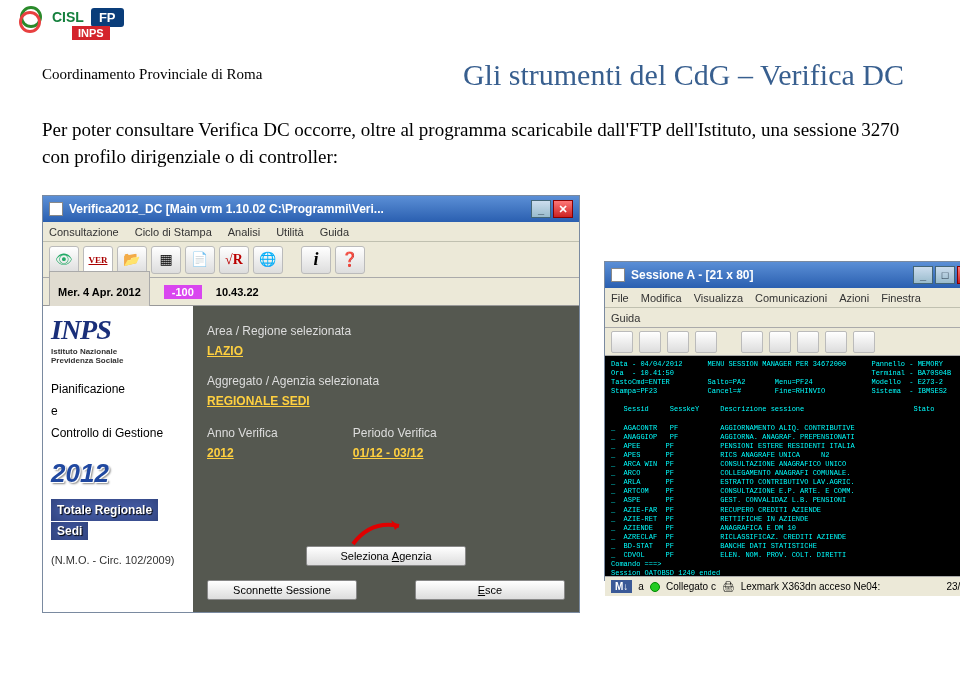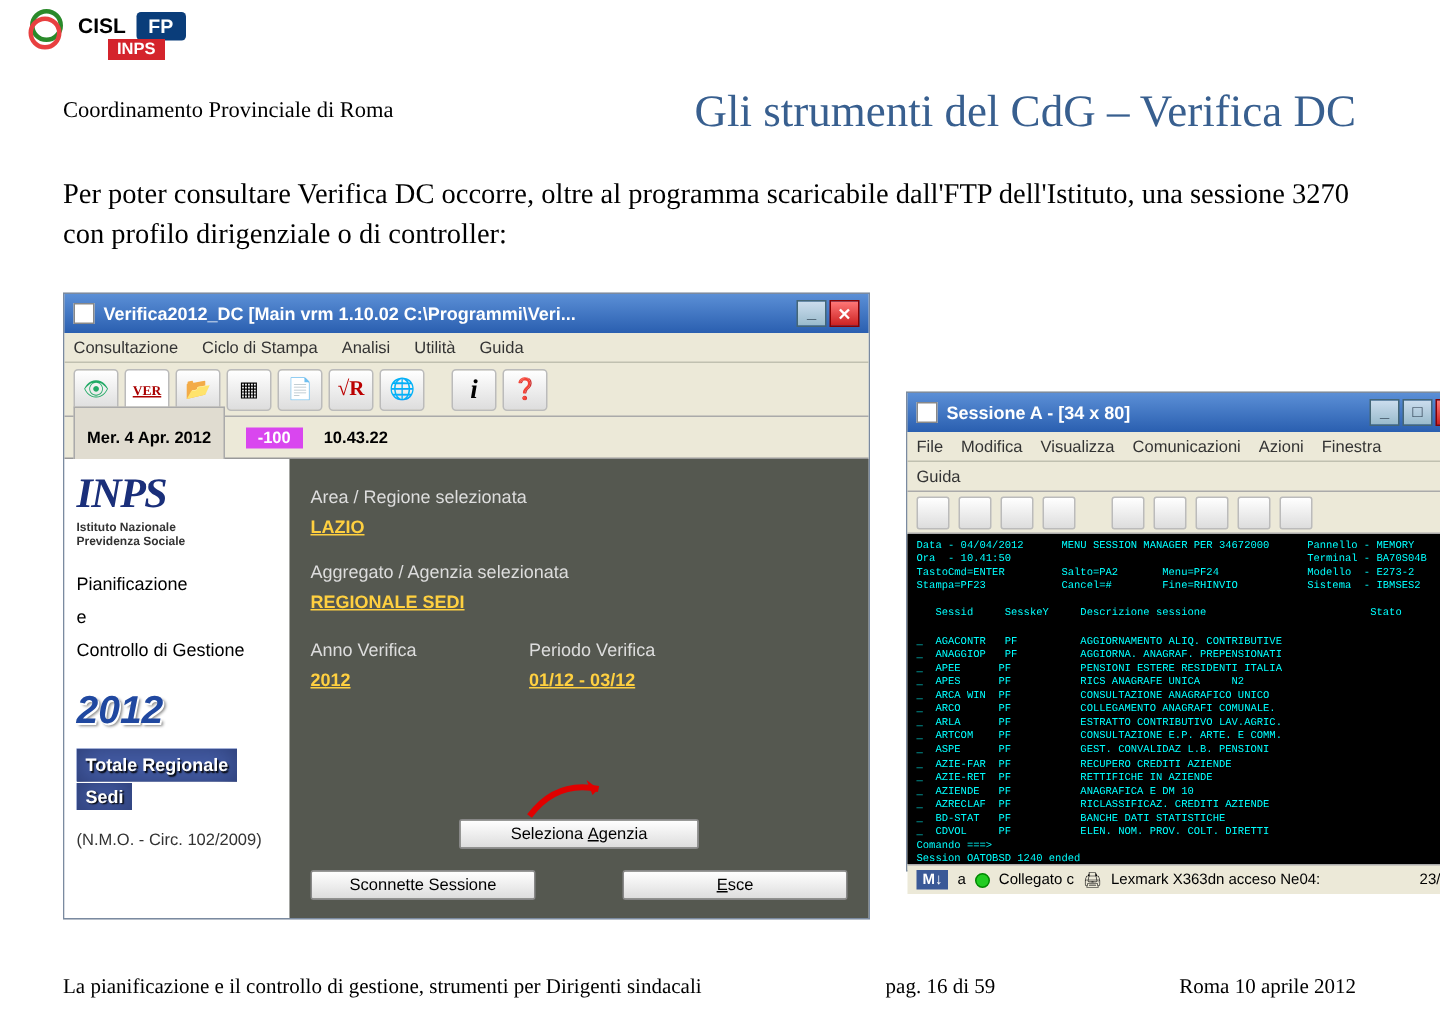--- a/index.html
+++ b/index.html
@@ -5,21 +5,21 @@
   * { margin: 0; padding: 0; box-sizing: border-box; }
   body { width: 960px; height: 681px; background: #fff; font-family: "Times New Roman", serif; position: relative; overflow: hidden; }
   
   .page { position: relative; width: 100%; height: 100%; }
   
   
   .logo-area { position: absolute; top: 6px; left: 20px; display: flex; align-items: center; }
   .logo-cisl { display: flex; align-items: center; gap: 4px; }
   .logo-ring { width: 22px; height: 22px; border: 3px solid #2a8a2a; border-radius: 50%; position: relative; }
   .logo-ring::after { content: ""; position: absolute; right: -2px; top: 2px; width: 16px; height: 16px; border: 3px solid #e84040; border-radius: 50%; }
-  .logo-cisl-text { color: #000000; font-weight: bold; font-size: 14px; font-family: Arial, sans-serif; margin-left: 6px; }
+  .logo-cisl-text { color: #15803d; font-weight: bold; font-size: 14px; font-family: Arial, sans-serif; margin-left: 6px; }
   .logo-fp { background: #0a3d7a; color: #fff; font-weight: bold; font-family: Arial, sans-serif; font-size: 13px; padding: 2px 8px; border-radius: 3px; margin-left: 3px; }
   .logo-inps { position: absolute; top: 26px; left: 72px; background: #d4242c; color: #fff; font-weight: bold; font-family: Arial, sans-serif; font-size: 11px; padding: 1px 6px; }
   
   .coord { position: absolute; top: 66px; left: 42px; font-size: 15px; color: #000; }
   
   .page-title { position: absolute; top: 58px; right: 56px; font-size: 30px; color: #385f8f; }
   
   .body-text { position: absolute; top: 117px; left: 42px; right: 56px; font-size: 19px; line-height: 1.4; color: #000; }
   
   
@@ -186,21 +186,21 @@
             <div class="cd-button">Sconnette Sessione</div>
             <div class="cd-button"><span class="u">E</span>sce</div>
           </div>
         </div>
       </div>
     </div>
 
     <div class="win-right">
       <div class="titlebar">
         <span class="t-icon"></span>
-        <span>Sessione A - [34 x 80]</span>
+        <span>Sessione A - [21 x 80]</span>
         <div class="win-btns">
           <div class="win-btn win-min">_</div>
           <div class="win-btn win-min">□</div>
           <div class="win-btn win-close">✕</div>
         </div>
       </div>
       <div class="menubar">
         <span>File</span>
         <span>Modifica</span>
         <span>Visualizza</span>
@@ -253,19 +253,14 @@
         <span class="conn-dot"></span>
         <span>Collegato c</span>
         <span>🖨</span>
         <span>Lexmark X363dn acceso Ne04:</span>
         <span class="status-right">23/015</span>
       </div>
     </div>
 
   </div>
 
-  <div class="footer">
-    <span>La pianificazione e il controllo di gestione, strumenti per Dirigenti sindacali</span>
-    <span>pag. 16 di 59</span>
-    <span>Roma 10 aprile 2012</span>
-  </div>
 
 </div>
 
 </body></html>

